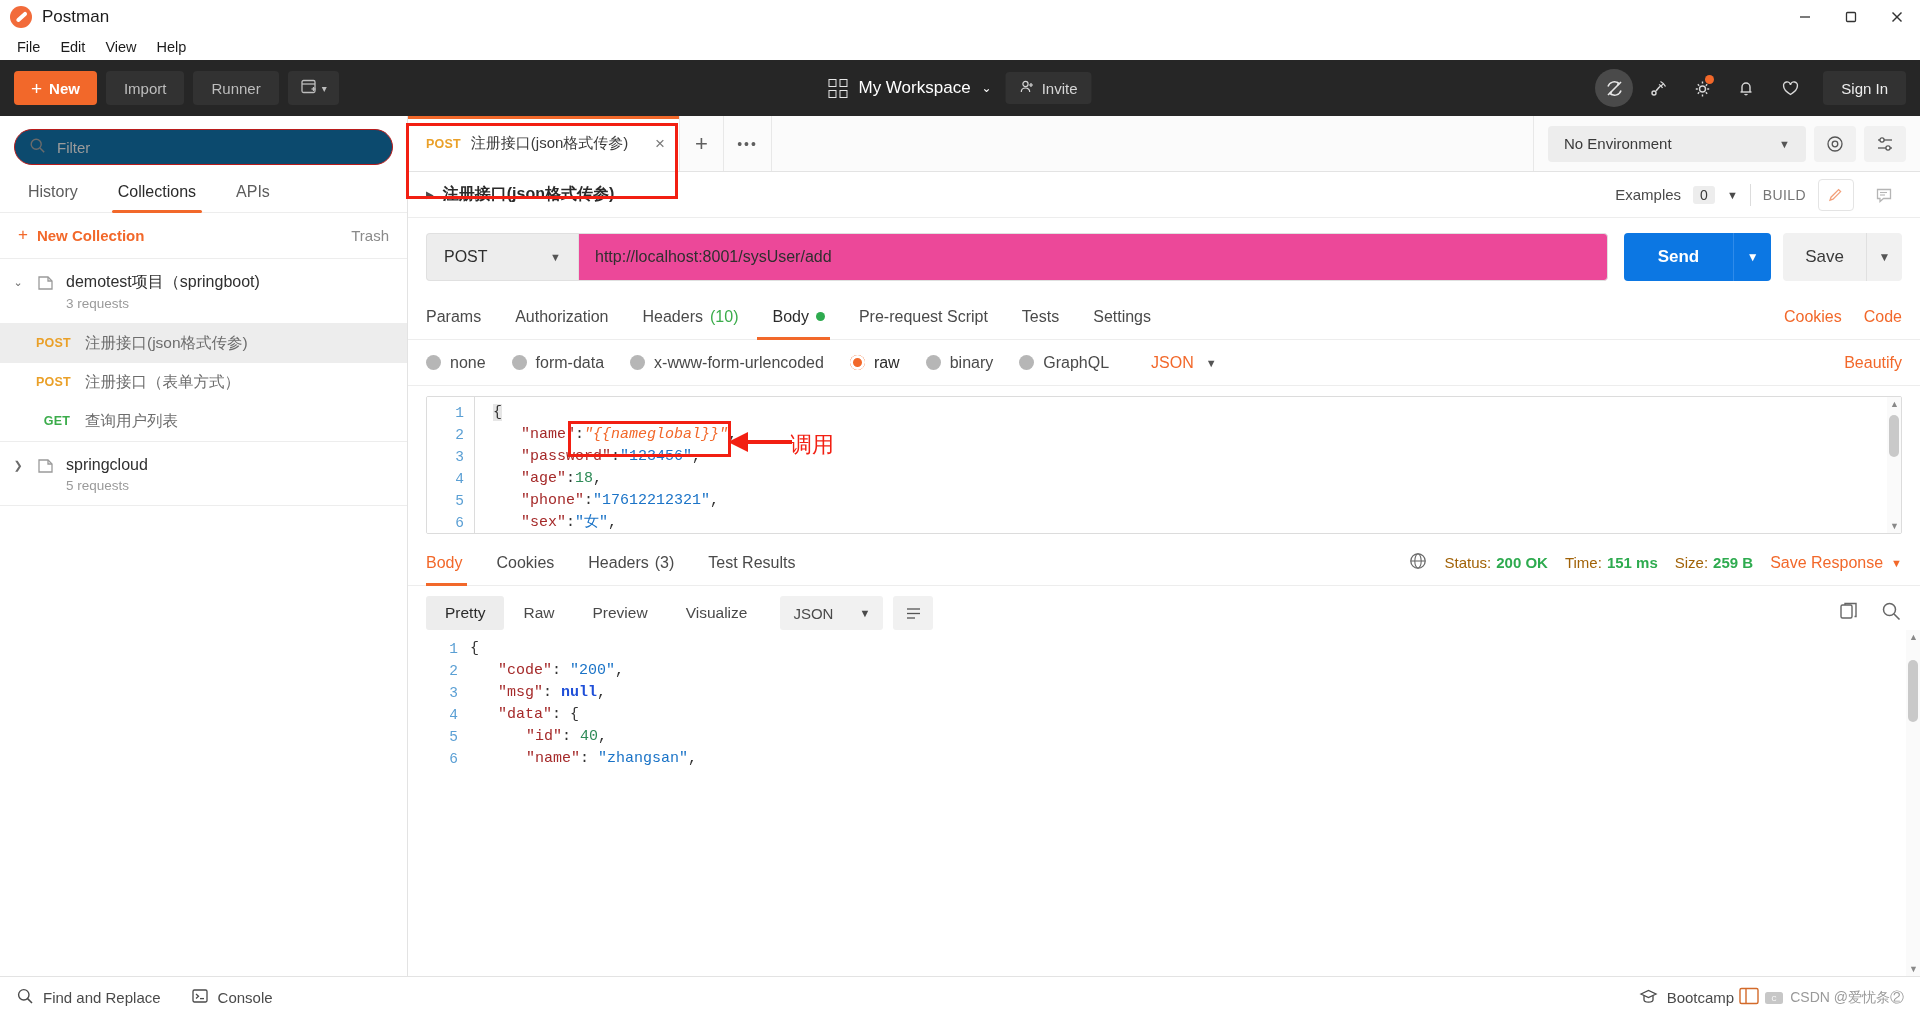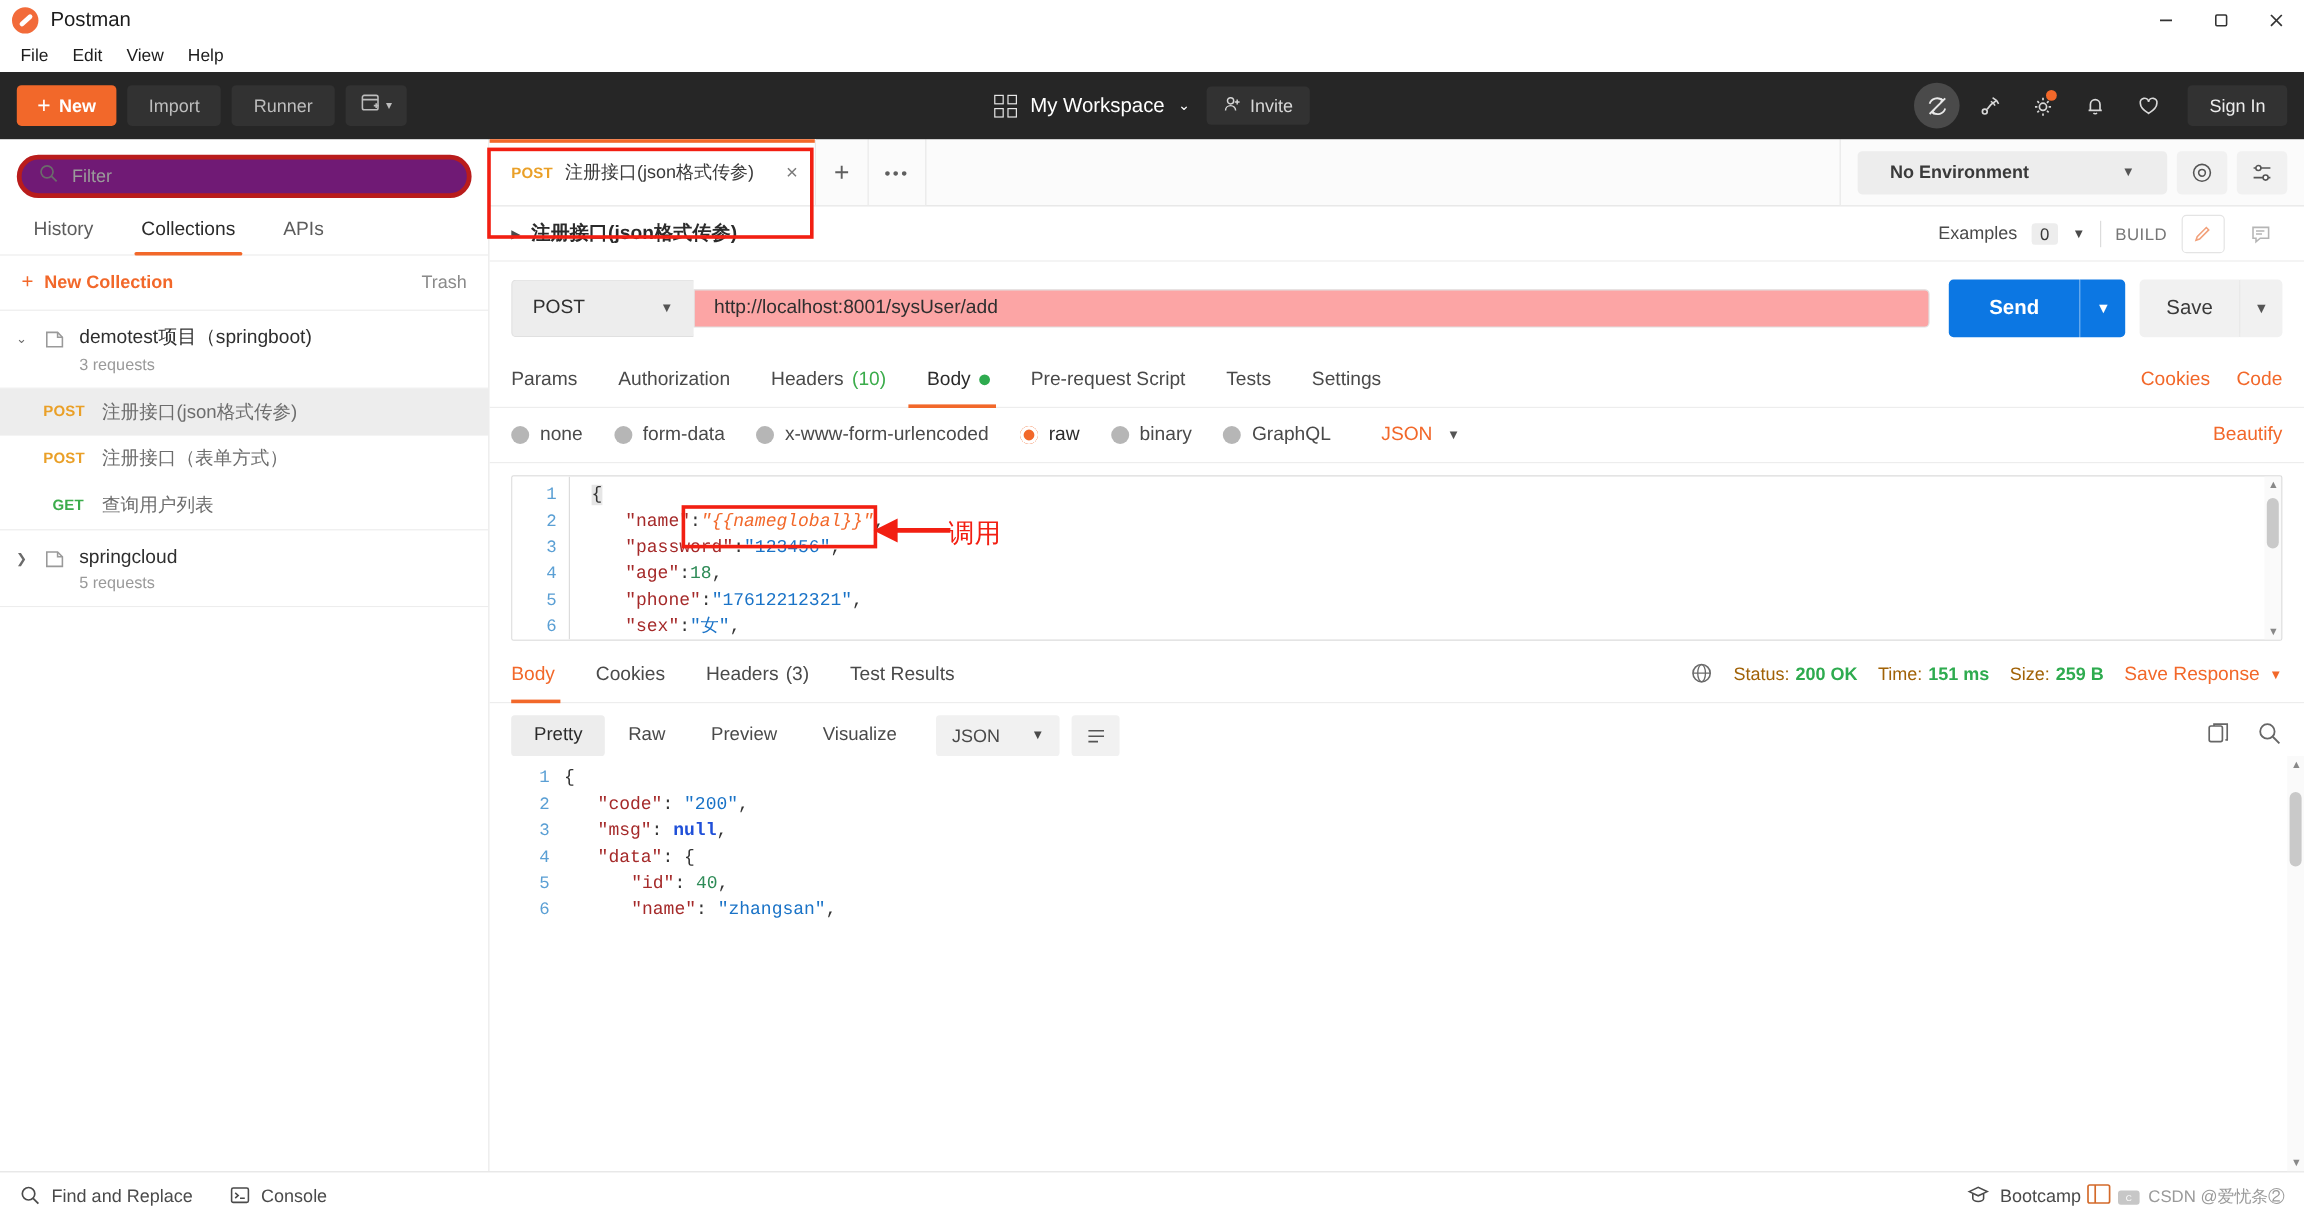--- a/index.html
+++ b/index.html
@@ -92,22 +92,22 @@
   
   .body-split { flex: 1; display: flex; min-height: 0; }
 
   
   .sidebar {
     width: 408px; flex: 0 0 408px; background: #fff;
     border-right: 1px solid #e3e3e3; display: flex; flex-direction: column; min-height: 0;
   }
   .filter-wrap { padding: 13px 14px 10px 14px; }
   .filter-box {
-    height: 36px; border: 4px solid #b91c1c; border-radius: 18px;
-    display: flex; align-items: center; padding: 0 14px; gap: 11px; background: #701a75;
+    height: 36px; border: 1px solid #b91c1c; border-radius: 18px;
+    display: flex; align-items: center; padding: 0 14px; gap: 11px; background: #0c4a6e;
   }
   .filter-box .ph { color: #9b9b9b; font-size: 15px; }
   .side-tabs { display: flex; padding: 0 8px; gap: 0; border-bottom: 1px solid #ededed; }
   .side-tab {
     padding: 8px 20px 11px 20px; font-size: 16px; color: #5c5c5c; position: relative;
   }
   .side-tab.active { color: #2b2b2b; }
   .side-tab.active::after {
     content: ""; position: absolute; left: 14px; right: 14px; bottom: -1px;
     height: 3px; background: #f2682a; border-radius: 2px;
@@ -165,21 +165,21 @@
     width: 48px; display: flex; align-items: center; justify-content: center;
     color: #5f5f5f; font-size: 19px; letter-spacing: 1px; background: #fbfbfb;
     border-right: 1px solid #e8e8e8;
   }
   .tabstrip-right {
     margin-left: auto; display: flex; align-items: center; gap: 8px;
     padding: 0 14px; border-left: 1px solid #e8e8e8; background: #fbfbfb;
   }
   .env-select {
     width: 258px; height: 36px; background: #ededed; border-radius: 4px;
-    display: flex; align-items: center; padding: 0 27px; font-size: 15px; color: #3a3a3a; font-weight: bold;
+    display: flex; align-items: center; padding: 0 16px; font-size: 15px; color: #3a3a3a;
   }
   .env-select .caret { margin-left: auto; color: #555; font-size: 11px; }
   .sq-btn {
     width: 42px; height: 36px; background: #f1f1f1; border-radius: 4px;
     display: flex; align-items: center; justify-content: center; color: #555;
   }
 
   
   .crumbrow {
     height: 46px; display: flex; align-items: center; padding: 0 18px;
@@ -202,21 +202,21 @@
 
   
   .urlrow { display: flex; align-items: center; padding: 15px 18px 13px 18px; gap: 0; }
   .method-box {
     width: 152px; height: 48px; background: #ededed; border: 1px solid #e0e0e0;
     border-right: none; border-radius: 4px 0 0 4px;
     display: flex; align-items: center; padding: 0 17px; font-size: 16px; color: #2f2f2f;
   }
   .method-box .caret { margin-left: auto; color: #555; font-size: 11px; }
   .url-box {
-    flex: 1; height: 32px; background: #fca5a5; border: 1px solid #e0e0e0;
+    flex: 1; height: 48px; background: #ec4899; border: 1px solid #e0e0e0;
     border-radius: 0 4px 4px 0; display: flex; align-items: center;
     padding: 0 16px; font-size: 16px; color: #2f2f2f;
   }
   .send-grp { display: flex; margin-left: 16px; }
   .send-btn {
     height: 48px; background: #0c77e3; color: #fff; font-size: 17px; font-weight: 600;
     display: flex; align-items: center; justify-content: center; padding: 0 34px;
     border-radius: 4px 0 0 4px;
   }
   .send-caret {

